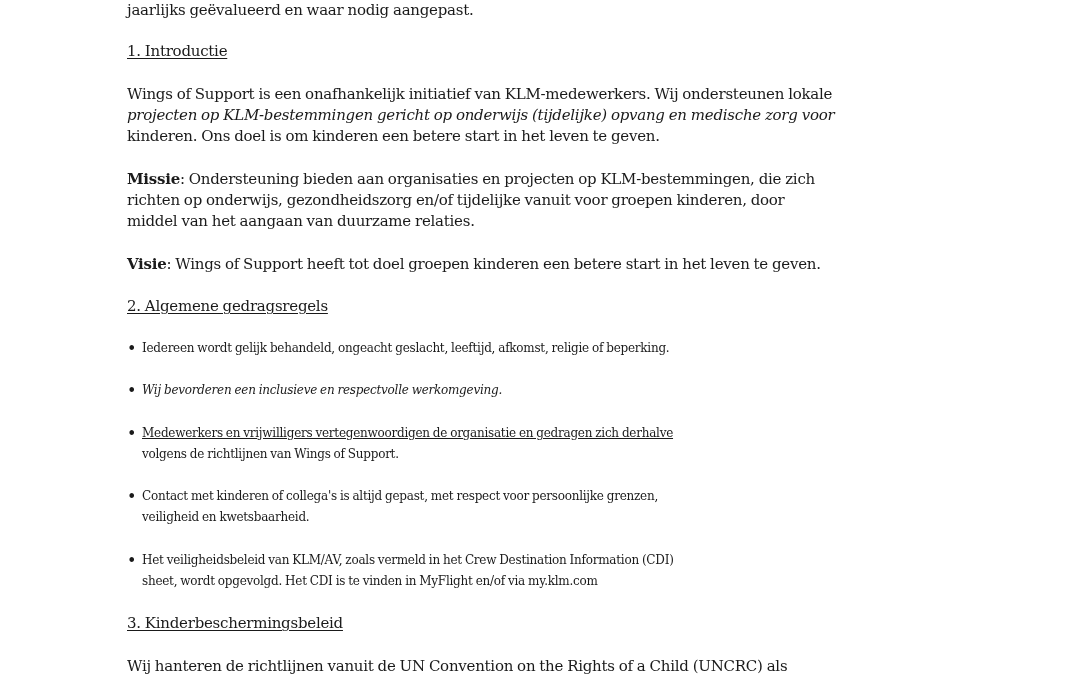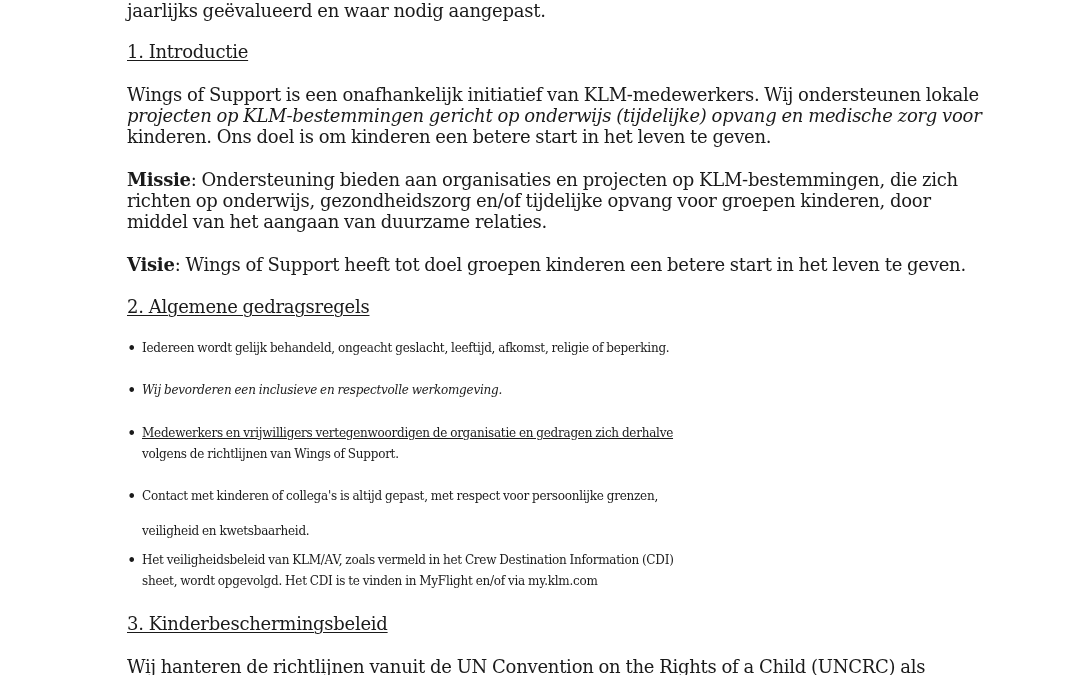--- a/index.html
+++ b/index.html
@@ -18,21 +18,21 @@
     .page {
       position: absolute;
       left: 127px;
       top: 0;
       width: 830px;
     }
     .line {
       position: absolute;
       left: 0;
       white-space: nowrap;
-      font-size: 18px;
+      font-size: 15px;
       line-height: 21px;
       letter-spacing: -0.25px;
       word-spacing: -0.5px;
     }
     .heading {
       text-decoration: underline;
       text-underline-offset: 2px;
       text-decoration-thickness: 1px;
     }
     .bold { font-weight: bold; }
@@ -62,21 +62,21 @@
   <div class="line heading" style="top:41px;">1. Introductie</div>
 
   <div>
     <div class="line" style="top:84px;">Wings of Support is een onafhankelijk initiatief van KLM-medewerkers. Wij ondersteunen lokale</div>
     <div class="line" style="top:105px;font-style:italic;">projecten op KLM-bestemmingen gericht op onderwijs (tijdelijke) opvang en medische zorg voor</div>
     <div class="line" style="top:126px;">kinderen. Ons doel is om kinderen een betere start in het leven te geven.</div>
   </div>
 
   <div>
     <div class="line" style="top:169px;"><span class="bold">Missie</span><span>: Ondersteuning bieden aan organisaties en projecten op KLM-bestemmingen, die zich</span></div>
-    <div class="line" style="top:190px;">richten op onderwijs, gezondheidszorg en/of tijdelijke opvang voor groepen kinderen, door</div>
+    <div class="line" style="top:190px;">richten op onderwijs, gezondheidszorg en/of tijdelijke vanuit voor groepen kinderen, door</div>
     <div class="line" style="top:211px;">middel van het aangaan van duurzame relaties.</div>
   </div>
 
   <div class="line" style="top:254px;"><span class="bold">Visie</span><span>: Wings of Support heeft tot doel groepen kinderen een betere start in het leven te geven.</span></div>
 
   <div class="line heading" style="top:296px;">2. Algemene gedragsregels</div>
 
   <div>
     <div>
       <span class="bullet-dot" style="top:338px;">•</span>
@@ -87,21 +87,21 @@
       <span class="bullet-text" style="top:380px;font-style:italic;">Wij bevorderen een inclusieve en respectvolle werkomgeving.</span>
     </div>
     <div>
       <span class="bullet-dot" style="top:423px;">•</span>
       <span class="bullet-text" style="top:423px;text-decoration:underline;">Medewerkers en vrijwilligers vertegenwoordigen de organisatie en gedragen zich derhalve</span>
       <span class="bullet-text" style="top:444px;">volgens de richtlijnen van Wings of Support.</span>
     </div>
     <div>
       <span class="bullet-dot" style="top:486px;">•</span>
       <span class="bullet-text" style="top:486px;">Contact met kinderen of collega's is altijd gepast, met respect voor persoonlijke grenzen,</span>
-      <span class="bullet-text" style="top:507px;margin-top:14px;">veiligheid en kwetsbaarheid.</span>
+      <span class="bullet-text" style="top:507px;">veiligheid en kwetsbaarheid.</span>
     </div>
     <div>
       <span class="bullet-dot" style="top:550px;">•</span>
       <span class="bullet-text" style="top:550px;">Het veiligheidsbeleid van KLM/AV, zoals vermeld in het Crew Destination Information (CDI)</span>
       <span class="bullet-text" style="top:571px;">sheet, wordt opgevolgd. Het CDI is te vinden in MyFlight en/of via my.klm.com</span>
     </div>
   </div>
 
   <div class="line heading" style="top:613px;">3. Kinderbeschermingsbeleid</div>
 

